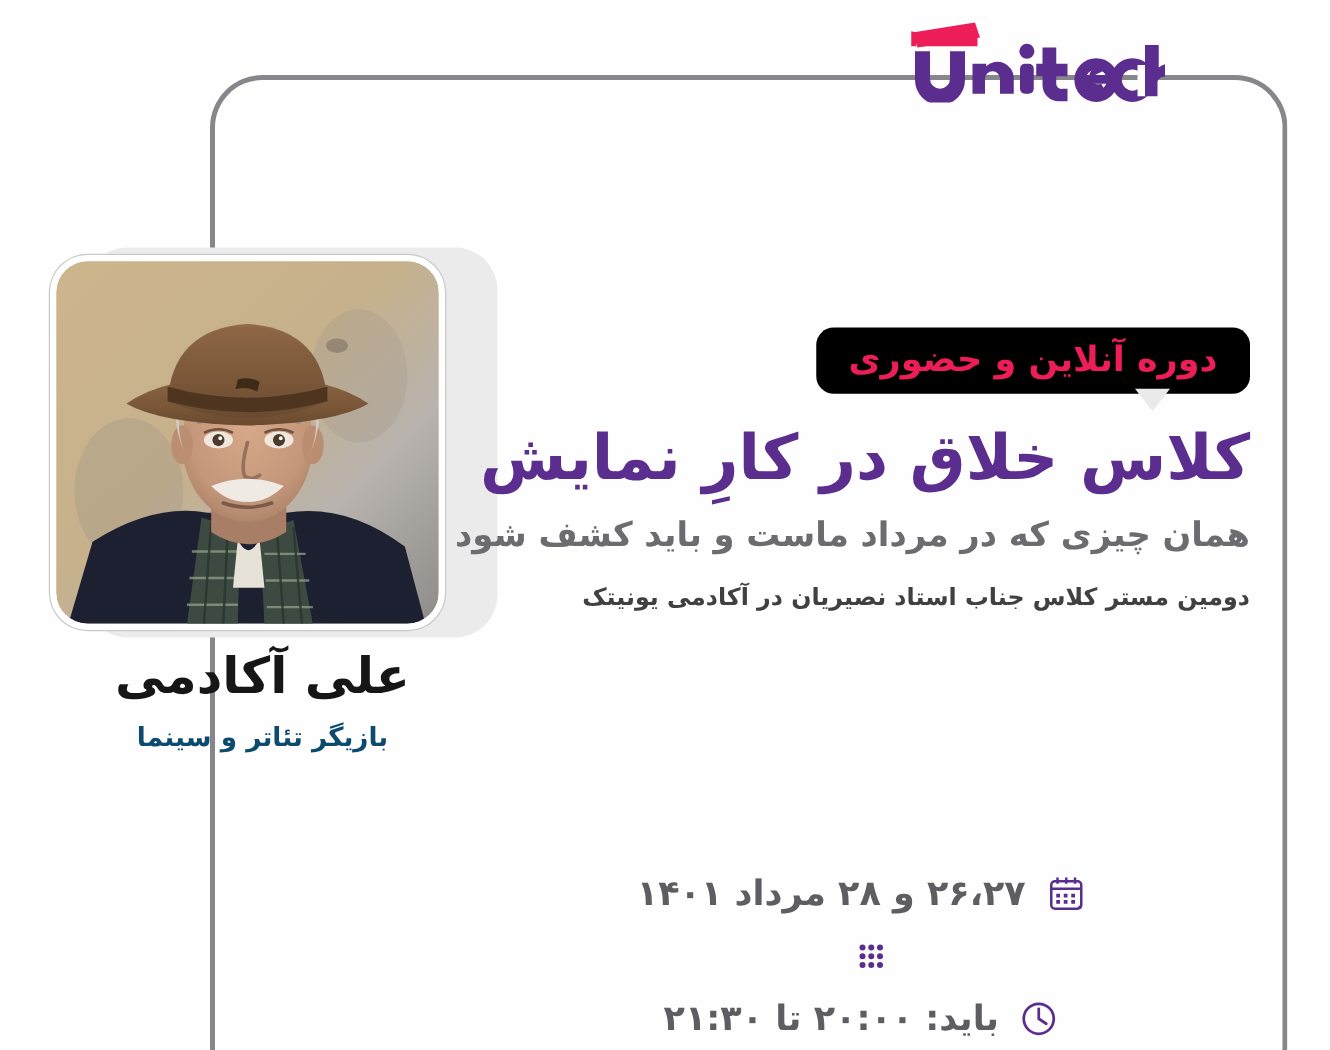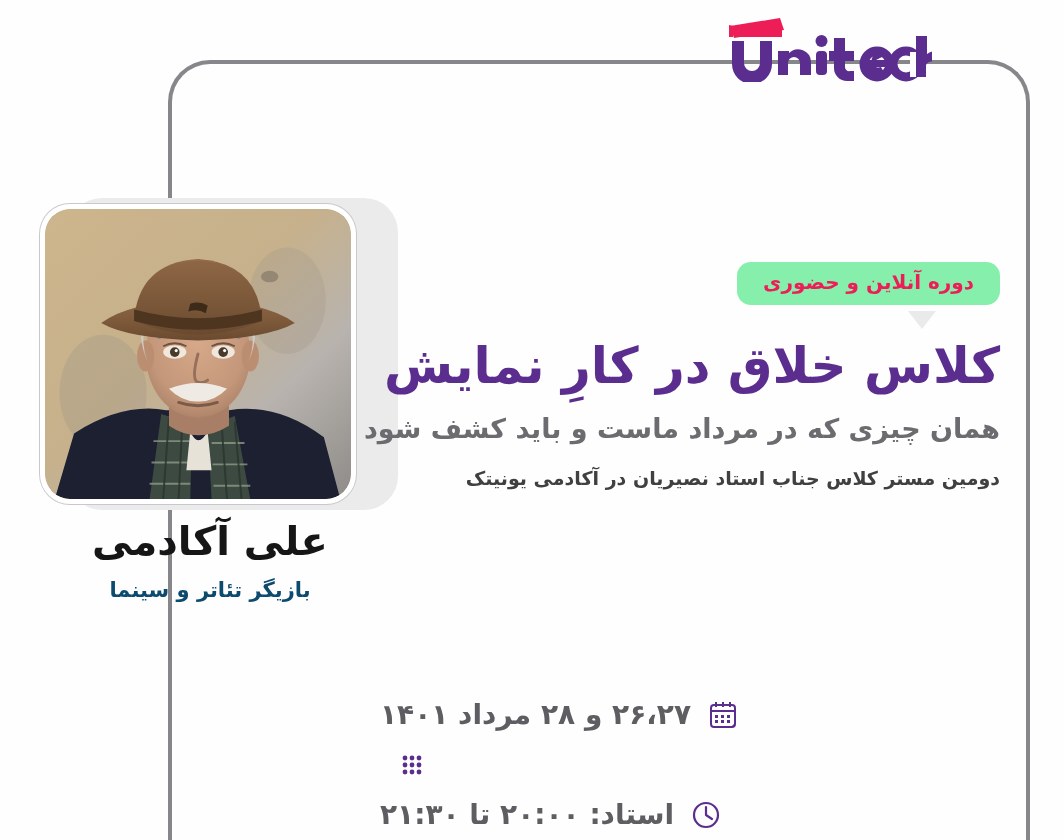--- a/index.html
+++ b/index.html
@@ -125,24 +125,24 @@
 
   
   .badge-row {
     position: relative;
     height: 56px;
   }
   .badge {
     position: absolute;
     right: 0px;
     top: 0px;
-    background: #86efac;
+    background: #000000;
     border-radius: 14px;
     padding: 8px 26px 10px 26px;
-    font-size: 20px;
+    font-size: 28px;
     font-weight: bold;
     color: #ec1d57;
     line-height: 1.25;
     white-space: nowrap;
   }
   .badge-tail {
     position: absolute;
     right: 64px;
     top: 49px;
     width: 0;
@@ -188,21 +188,21 @@
     position: absolute;
     right: 64px;
     top: 690px;
     width: 620px;
     direction: rtl;
   }
   .info-row {
     display: flex;
     flex-direction: row;
     align-items: center;
-    justify-content: flex-end;
+    justify-content: center;
     height: 50px;
   }
   .info-icon {
     width: 36px;
     height: 36px;
     flex: 0 0 36px;
     display: flex;
     align-items: center;
     justify-content: center;
     margin-left: 14px;
@@ -406,18 +406,18 @@
       </span>
     </div>
 
     <div class="info-row">
       <span class="info-icon">
         <svg width="32" height="32" viewBox="0 0 32 32" fill="none" stroke="#5b2d8e" stroke-width="2.2">
           <circle cx="16" cy="16" r="12"></circle>
           <path d="M16 8 L16 16 L22 20" stroke-linecap="round" stroke-linejoin="round"></path>
         </svg>
       </span>
-      <span class="info-text">استاد: ۲۰:۰۰ تا ۲۱:۳۰</span>
+      <span class="info-text">باید: ۲۰:۰۰ تا ۲۱:۳۰</span>
     </div>
 
   </div>
 
 </div>
 
 </body></html>

